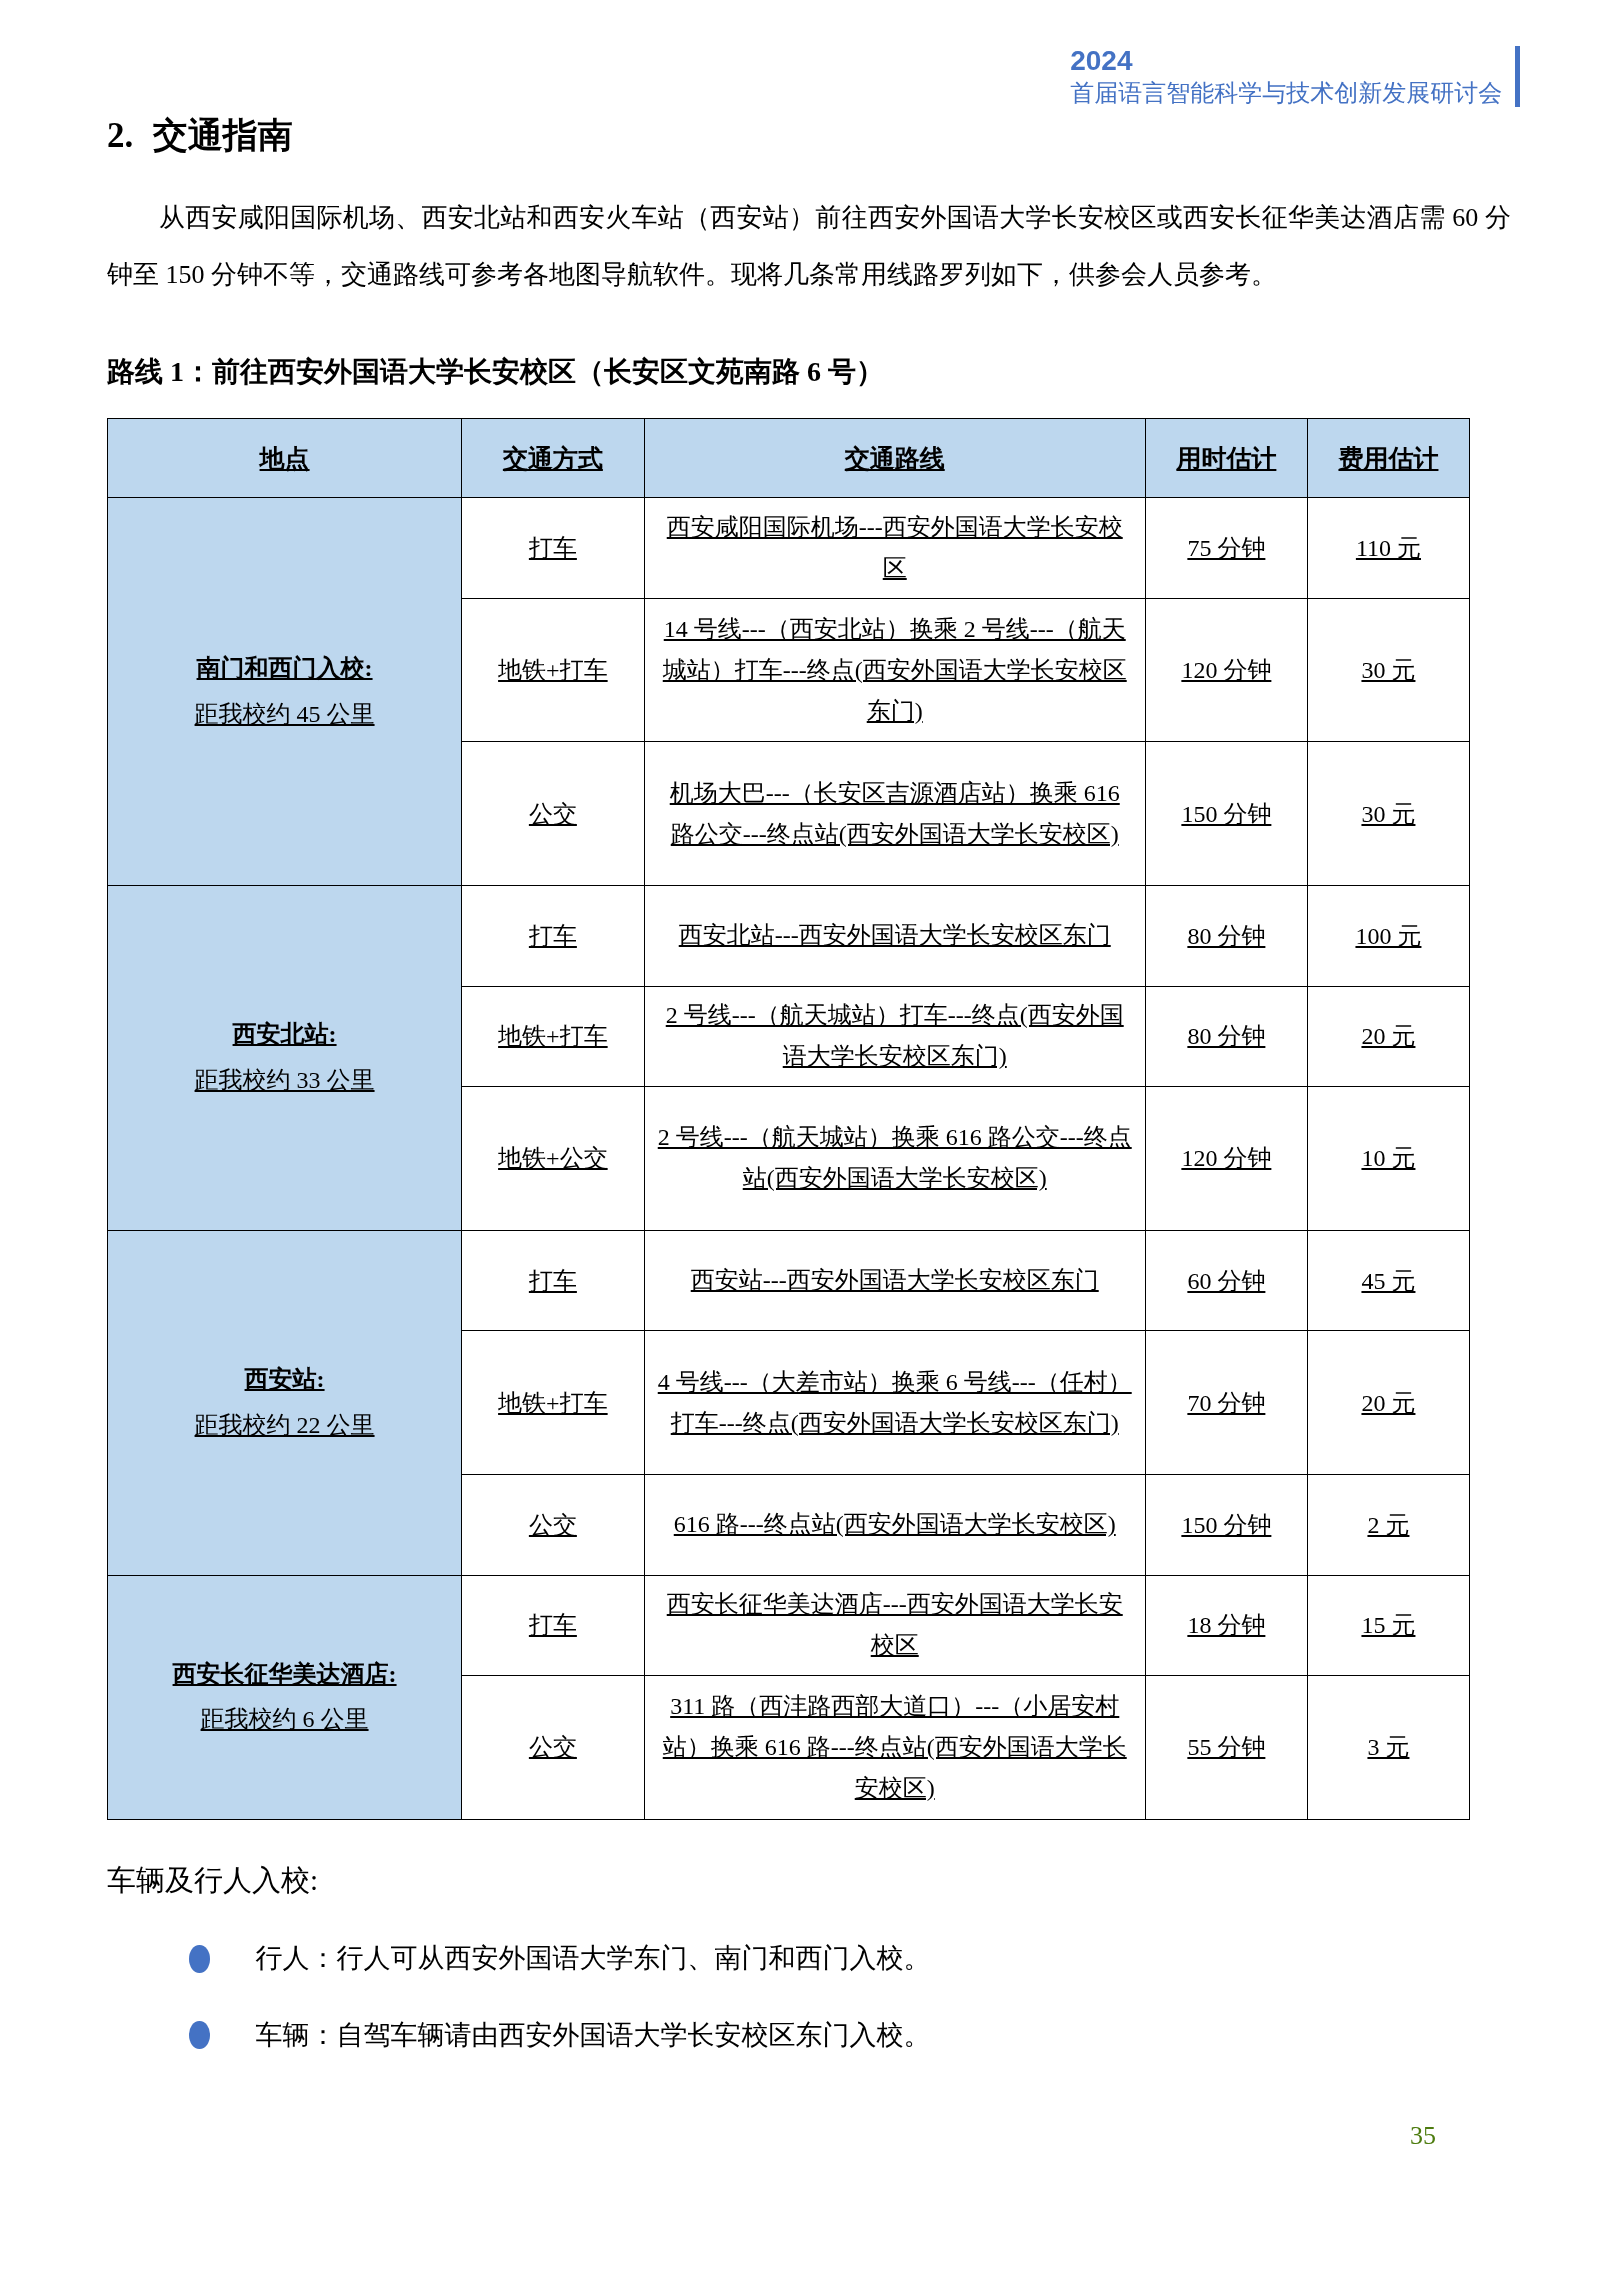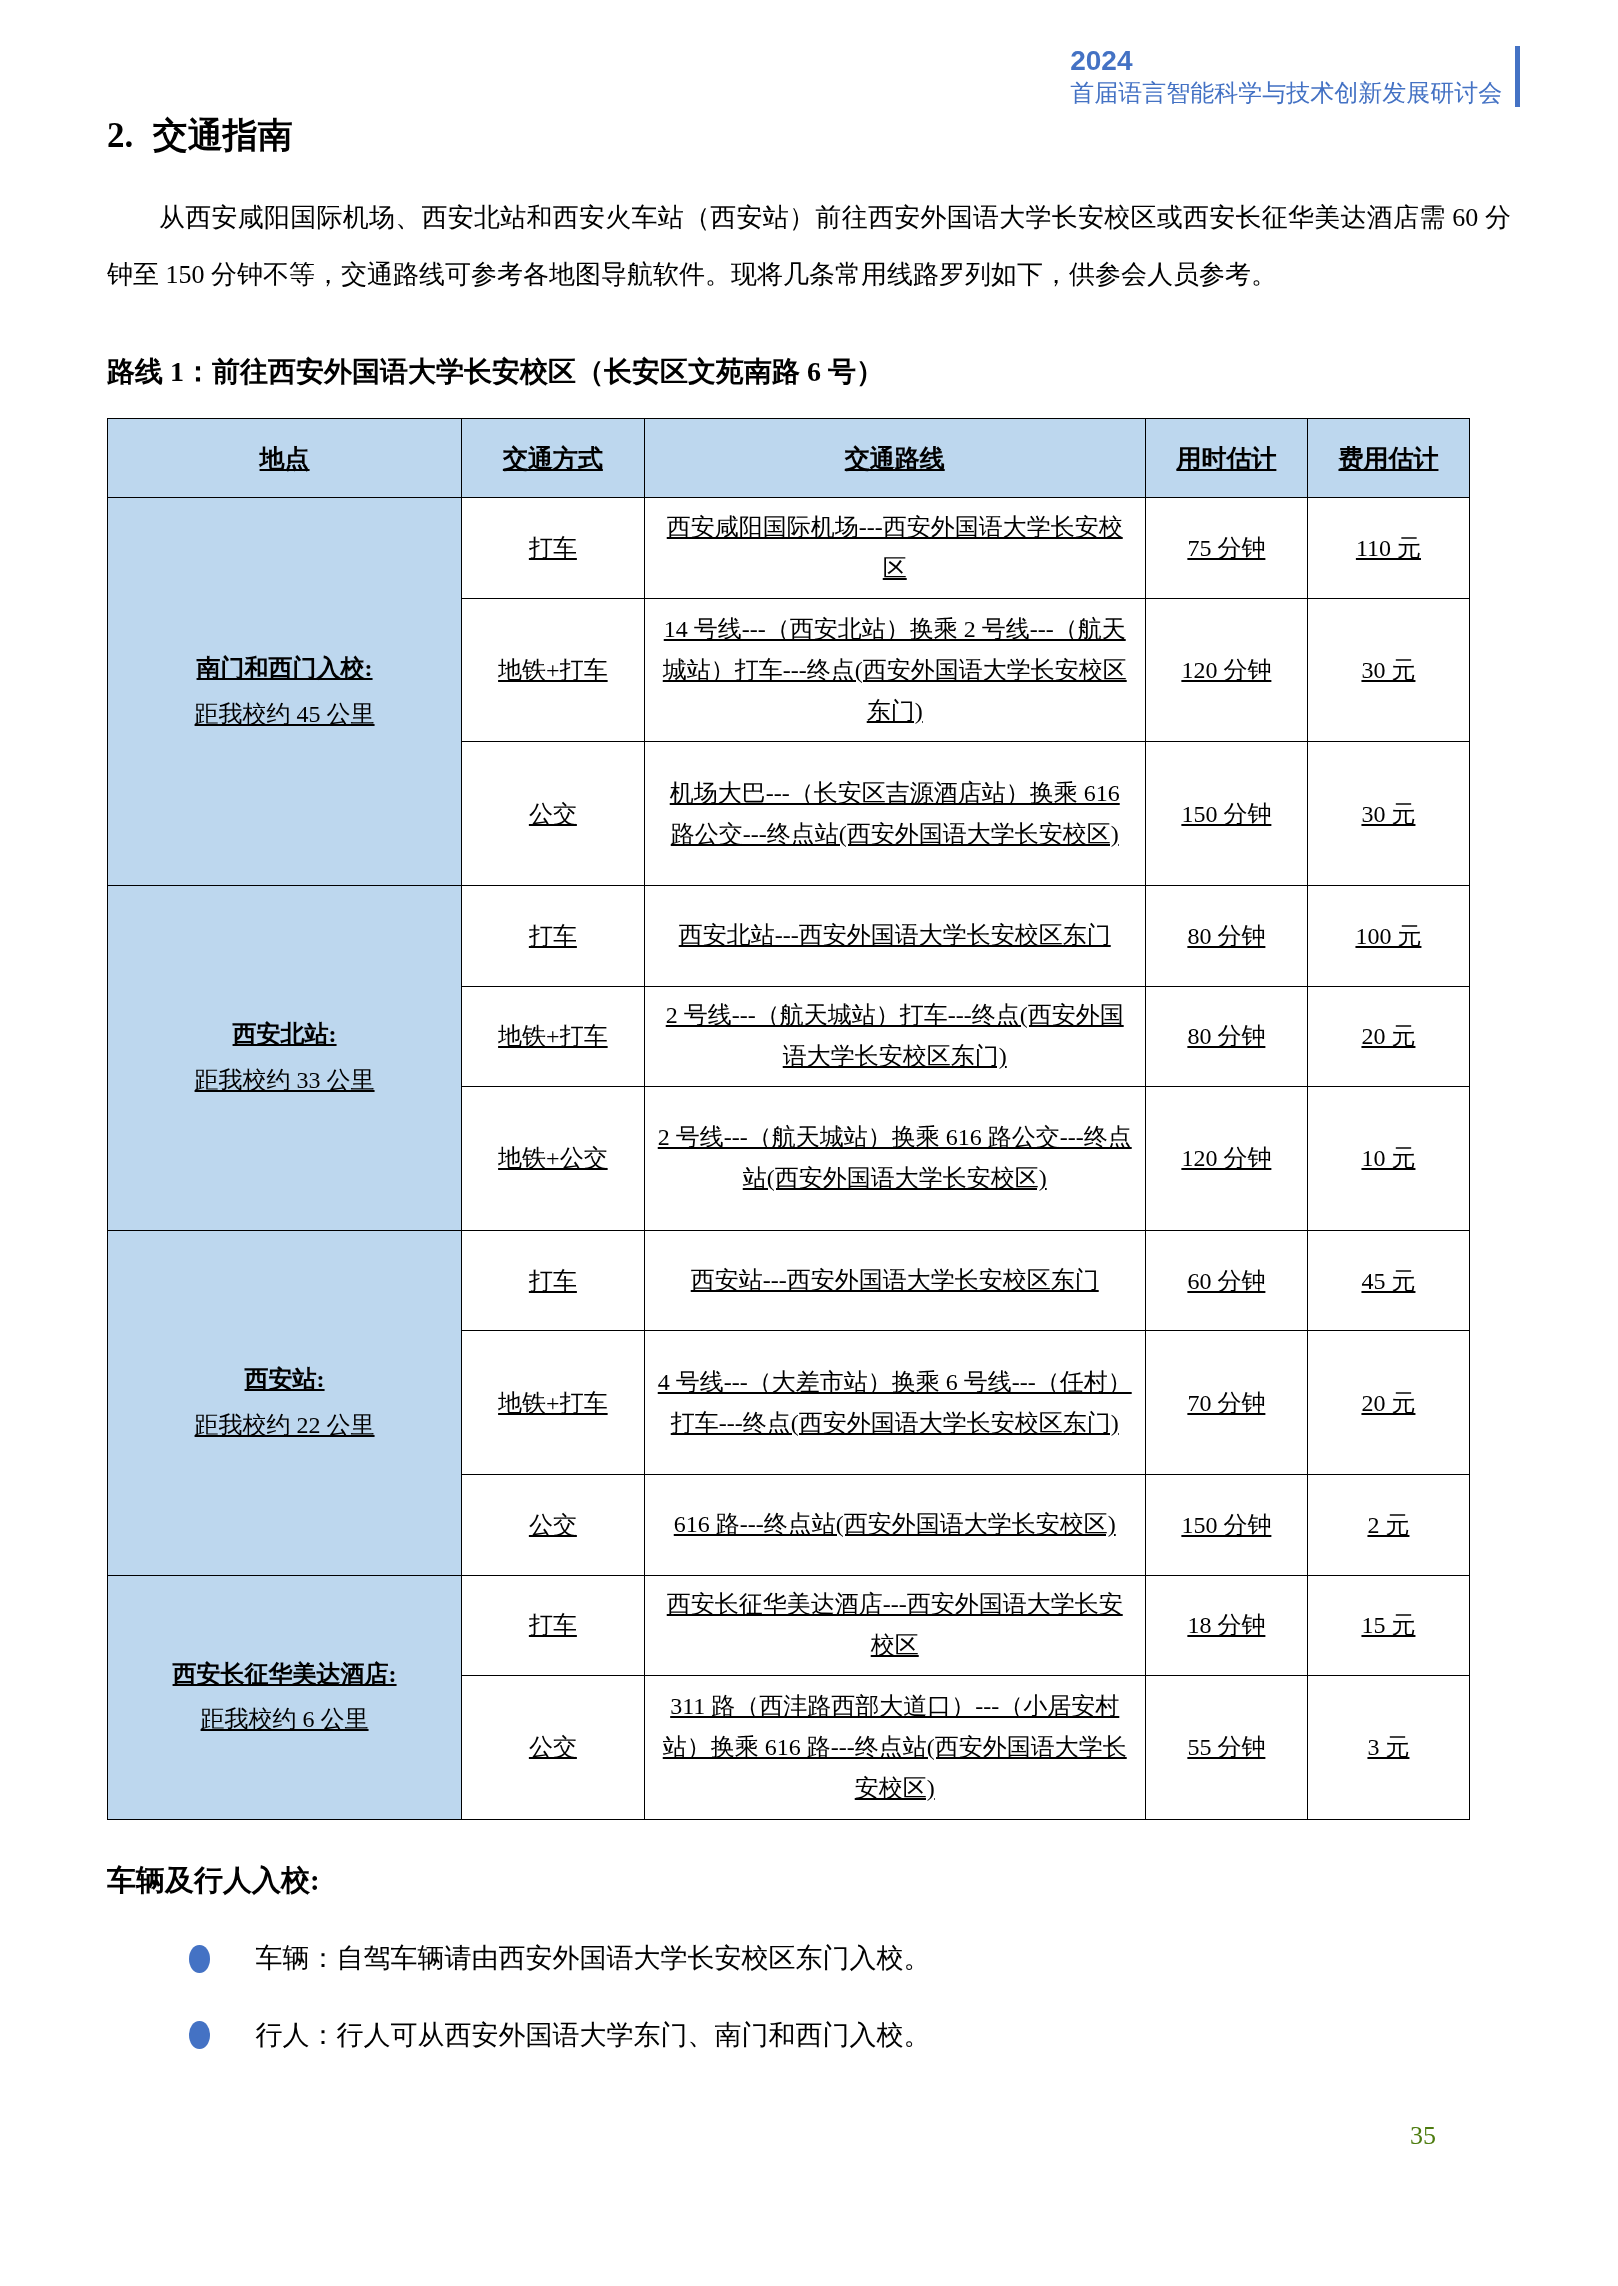--- a/index.html
+++ b/index.html
@@ -35,21 +35,21 @@
   td.place {
     background:#BDD7EE; text-align:center; padding:7.1px 12.5px; line-height:1.9;
   }
   td.place .pname { font-weight:bold; }
   td.mode { text-align:center; padding:5.3px 5.3px; }
   td.route { text-align:center; padding:5.3px 12.5px; line-height:41px; }
   td.num { text-align:center; padding:5.3px 3.6px; }
   tr.r2 td.route { height:89px; }
   tr.r3 td.route { height:132px; }
   
-  .entry-title { margin-top:41px; font-size:29px; font-weight:bold; }
+  .entry-title { margin-top:41px; font-size:29px; font-weight:normal; }
   .bullet { display:flex; align-items:center; margin-top:39px; padding-left:82px; }
   .dot {
     flex:0 0 auto; width:20.5px; height:28px; border-radius:50%; background:#4472C4;
   }
   .bullet-text { margin-left:46px; font-size:27px; line-height:1.4; }
   .page-num {
     position:absolute; left:1410px; top:2121px; color:#4d7c0f; font-size:26px;
   }
 </style>
 </head>
@@ -179,25 +179,25 @@
           <td class="num">55 分钟</td>
           <td class="num">3 元</td>
         </tr>
       </tbody>
     </table>
 
     <div class="entry-title">车辆及行人入校:</div>
 
     <div class="bullet">
       <span class="dot"></span>
-      <span class="bullet-text">车辆：自驾车辆请由西安外国语大学长安校区东门入校。</span>
+      <span class="bullet-text">行人：行人可从西安外国语大学东门、南门和西门入校。</span>
     </div>
     <div class="bullet">
       <span class="dot"></span>
-      <span class="bullet-text">行人：行人可从西安外国语大学东门、南门和西门入校。</span>
+      <span class="bullet-text">车辆：自驾车辆请由西安外国语大学长安校区东门入校。</span>
     </div>
 
   </div>
 
   <div class="page-num">35</div>
 
 </div>
 
 
 </body></html>

